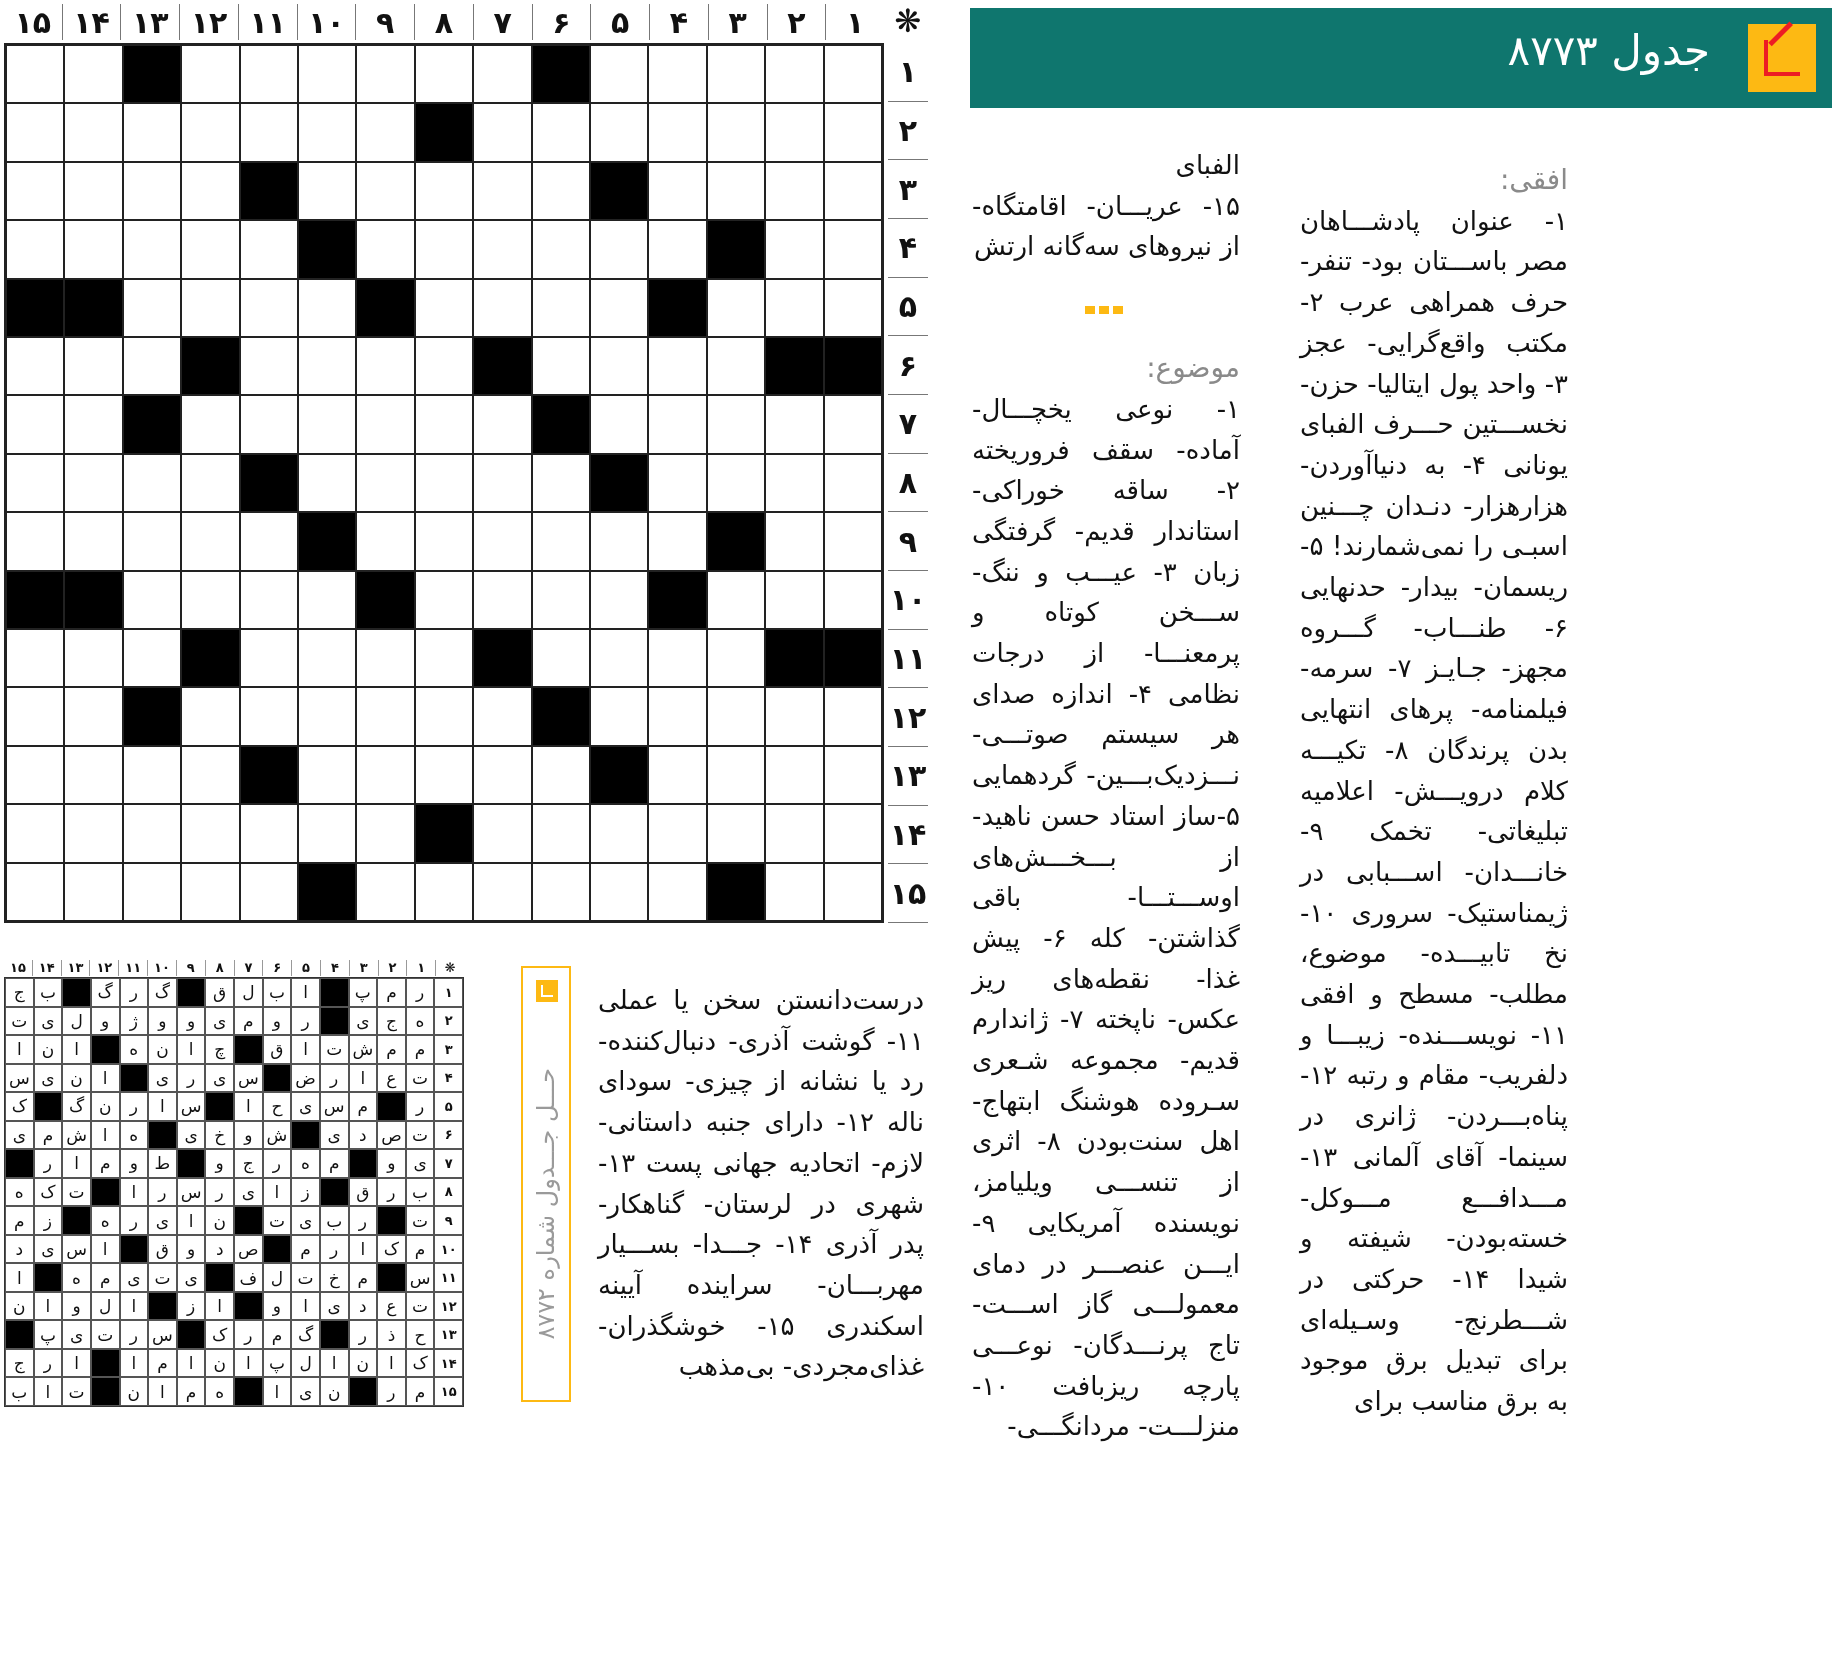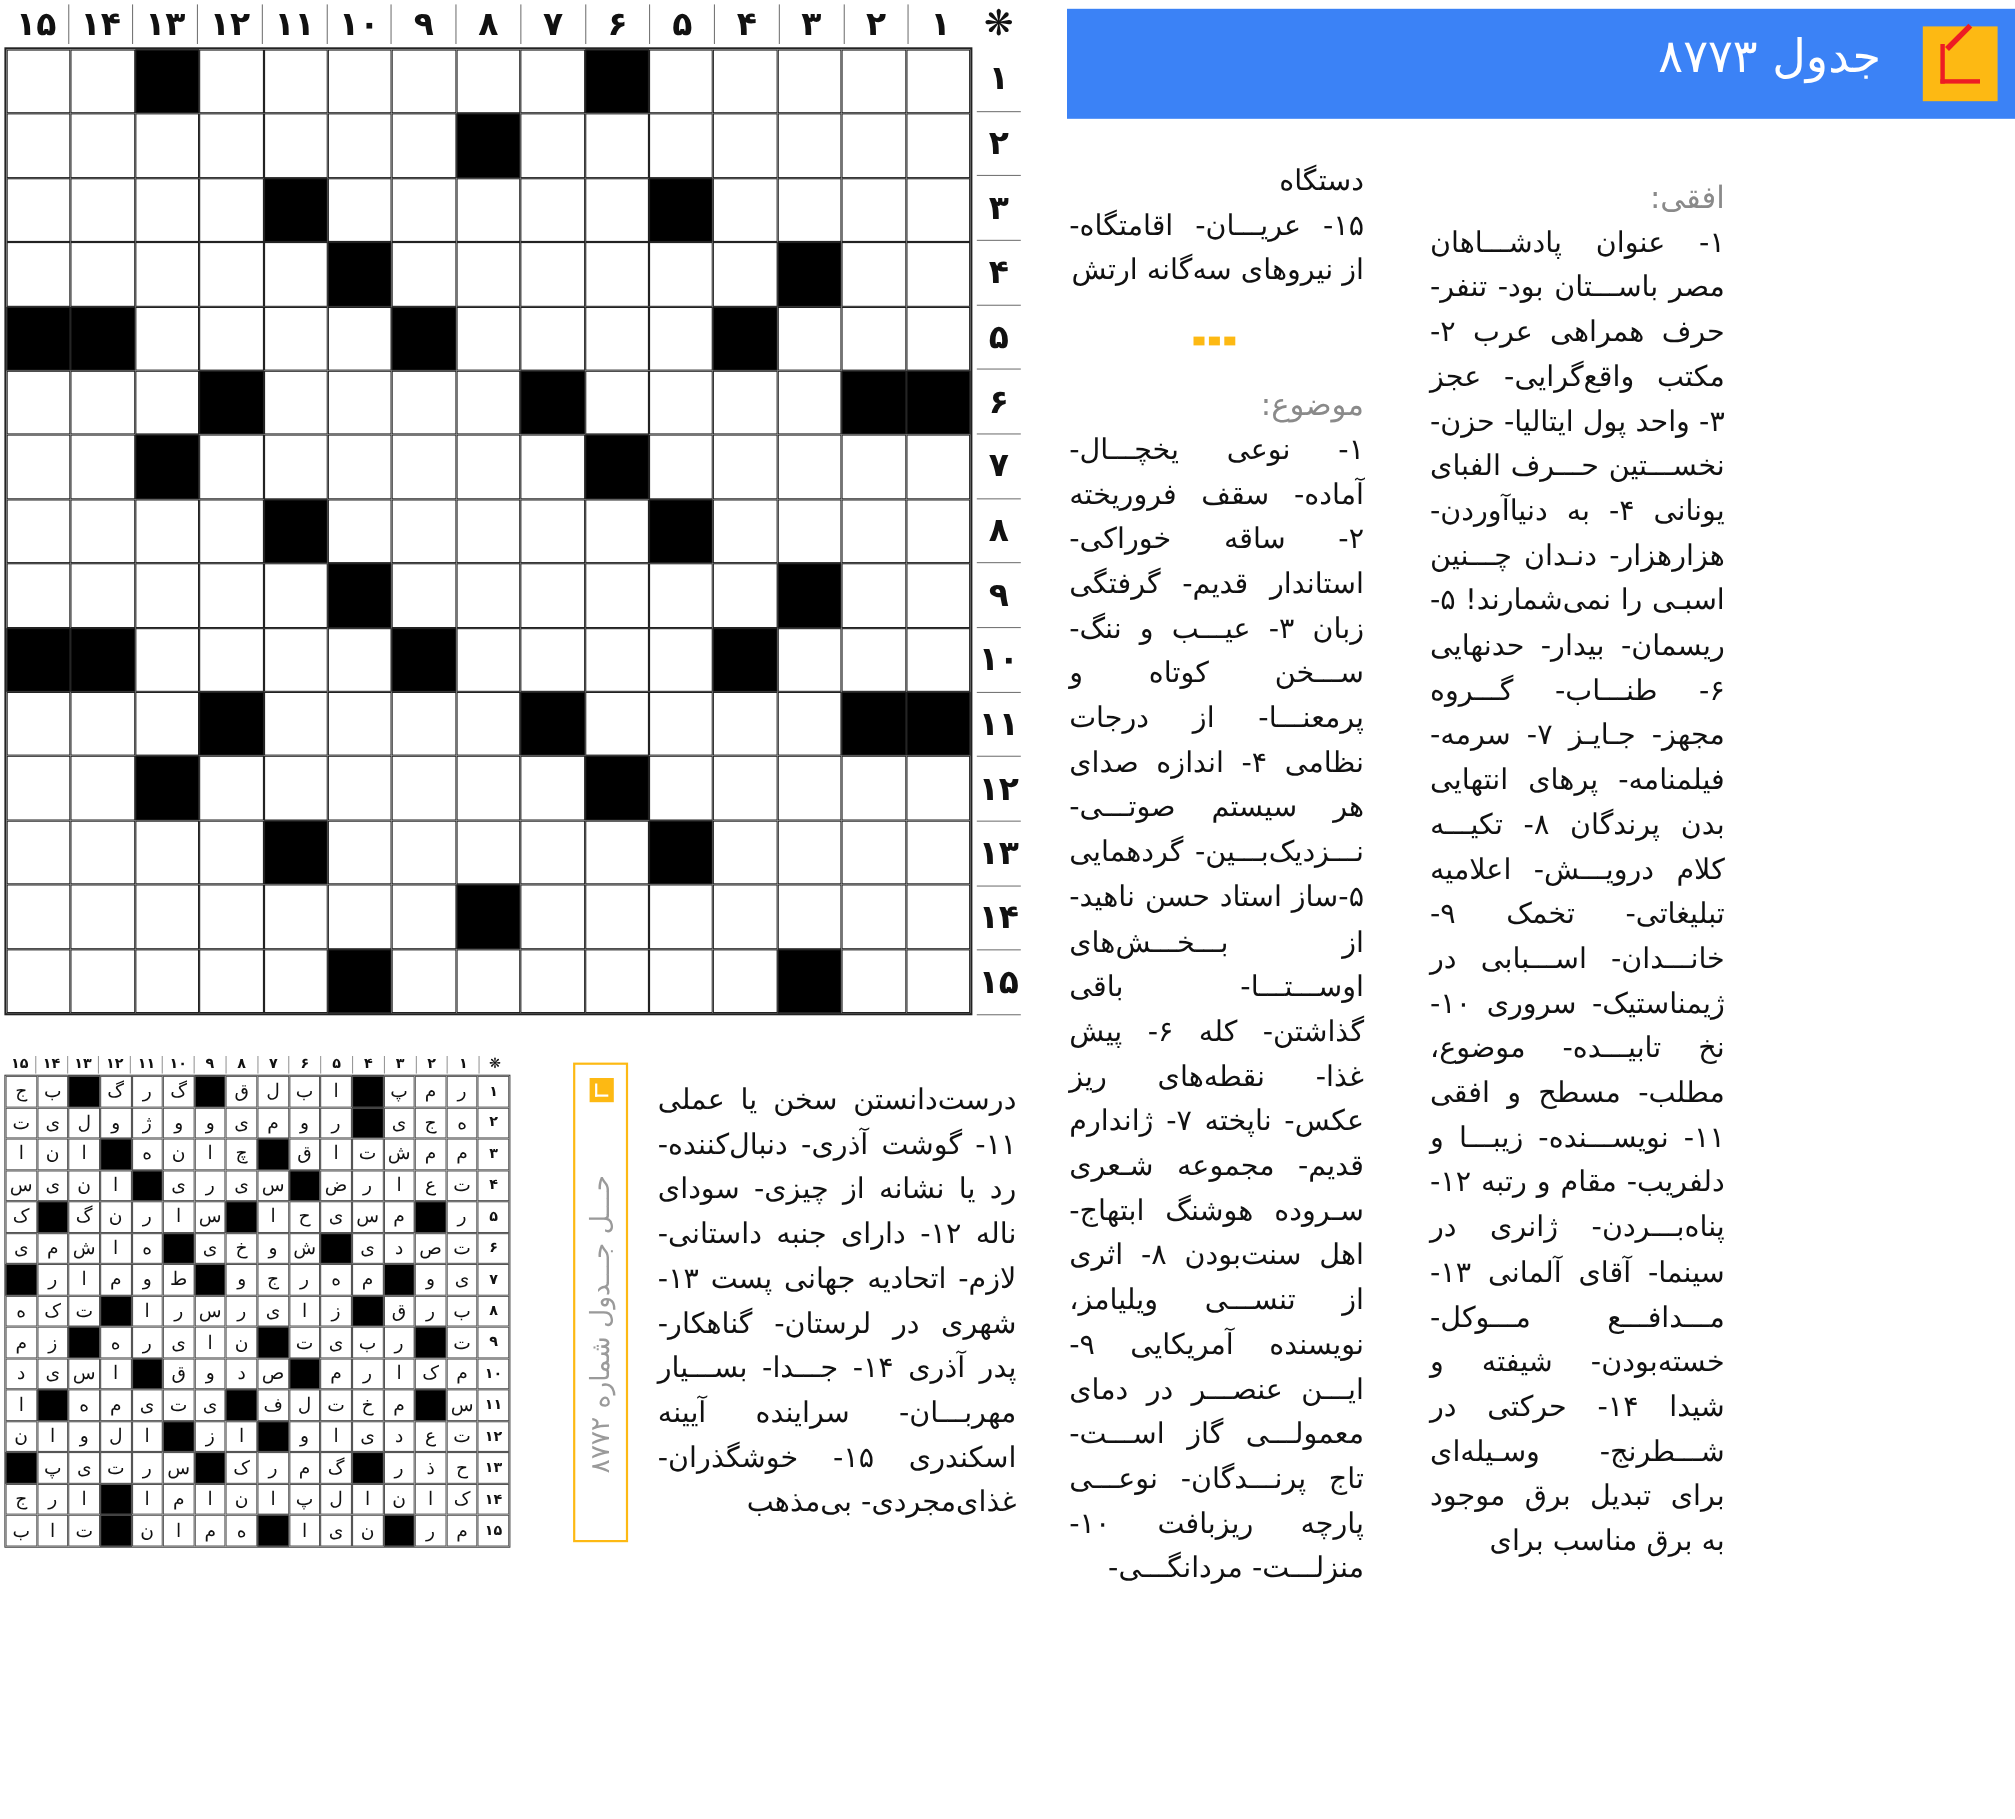--- a/index.html
+++ b/index.html
@@ -9,21 +9,21 @@
   #col-header{left:4px;top:4px;width:880px;height:36px;display:flex;direction:ltr;}
   #col-header .ch{flex:1;display:flex;align-items:center;justify-content:center;font-weight:bold;font-size:30px;border-right:1px solid #777;}
   #col-header .ch:last-child{border-right:none;}
   #star{left:886px;top:2px;width:44px;height:40px;font-size:32px;text-align:center;font-weight:bold;}
   #main-grid{left:4px;top:43px;width:880px;height:880px;display:grid;grid-template-columns:repeat(15,1fr);grid-template-rows:repeat(15,1fr);border:2px solid #222;box-sizing:border-box;direction:ltr;}
   #main-grid .cell{border:1px solid #222;background:#fff;}
   #main-grid .cell.black{background:#000;}
   #row-header{left:888px;top:43px;width:40px;height:880px;display:flex;flex-direction:column;}
   #row-header .rh{flex:1;display:flex;align-items:center;justify-content:center;font-weight:bold;font-size:30px;border-bottom:1px solid #777;}
   
-  #banner{left:970px;top:8px;width:862px;height:100px;background:#3b82f6;}
+  #banner{left:970px;top:8px;width:862px;height:100px;background:#0f766e;}
   #banner-title{position:absolute;right:122px;top:18px;font-size:42px;color:#fff;direction:rtl;}
   #banner-logo{position:absolute;right:16px;top:16px;width:68px;height:68px;background:#FDB913;display:flex;align-items:center;justify-content:center;}
   #banner-logo .inner{width:32px;height:32px;border:4px solid #ED1C24;border-top:none;border-right:none;position:relative;}
   #banner-logo .inner:after{content:"";position:absolute;left:2px;top:2px;width:30px;height:5px;background:#ED1C24;transform:rotate(-45deg);transform-origin:left center;}
   
   .clues{direction:rtl;text-align:justify;font-size:26px;line-height:40.7px;}
   .clues .heading{color:#8a8a8a;font-size:28px;}
   #col-across{left:1300px;top:160px;width:268px;}
   #col-down{left:972px;top:145px;width:268px;}
   #col-bottom{left:598px;top:960px;width:326px;margin-top:20px;}
@@ -316,21 +316,21 @@
       <div class="inner"></div>
     </div>
 </div>
 
 <div id="col-across" class="abs clues">
   <div class="heading">افقی:</div>
   <div>۱- عنوان پادشـــاهان مصر باســـتان بود- تنفر- حرف همراهی عرب ۲- مکتب واقع‌گرایی- عجز ۳- واحد پول ایتالیا- حزن- نخســـتین حـــرف الفبای یونانی ۴- به دنیاآوردن- هزارهزار- دنـدان چـــنین اسبـی را نمی‌شمارند! ۵-ریسمان- بیدار- حدنهایی ۶- طنـــاب- گـــروه مجهز- جـایـز ۷- سرمه- فیلمنامه- پرهای انتهایی بدن پرندگان ۸- تکیـــه کلام درویـــش- اعلامیه تبلیغاتی- تخمک ۹- خانـــدان- اســـبابی در ژیمناستیک- سروری ۱۰- نخ تابیـــده- موضوع، مطلب- مسطح و افقی ۱۱- نویســـنده- زیبـــا و دلفریب- مقام و رتبه ۱۲- پناه‌بـــردن- ژانری در سینما- آقای آلمانی ۱۳- مـــدافـــع مـــوکل- خسته‌بودن- شیفته و شیدا ۱۴- حرکتی در شـــطرنج- وسـیله‌ای برای تبدیل برق موجود به برق مناسب برای</div>
 </div>
 
 <div id="col-down" class="abs clues">
-  <div>دستگاه</div>
+  <div>الفبای</div>
   <div>۱۵- عریـــان- اقامتگاه- از نیروهای سه‌گانه ارتش</div>
   <div style="height:81px"></div>
   <div class="heading">موضوع:</div>
   <div>۱- نوعی یخچـــال- آماده- سقف فروریخته ۲- ساقه خوراکی- استاندار قدیم- گرفتگی زبان ۳- عیـــب و ننگ- ســـخن کوتاه و پرمعنـــا- از درجات نظامی ۴- اندازه صدای هر سیستم صوتـــی- نـــزدیک‌بـــین- گردهمایی ۵-ساز استاد حسن ناهید- از بـــخـــش‌های اوســـتـــا- باقی گذاشتن- کله ۶- پیش غذا- نقطه‌های ریز عکس- ناپخته ۷- ژاندارم قدیم- مجموعه شـعری سـروده هوشنگ ابتهاج-اهل سنت‌بودن ۸- اثری از تنســـی ویلیامز، نویسنده آمریکایی ۹- ایـــن عنصـــر در دمای معمولـــی گاز اســـت- تاج پرنـــدگان- نوعـــی پارچه ریزبافت ۱۰- منزلـــت- مردانگـــی-</div>
 </div>
 <div id="dots" class="abs">
     <span></span>
     <span></span>
     <span></span>
   </div>

